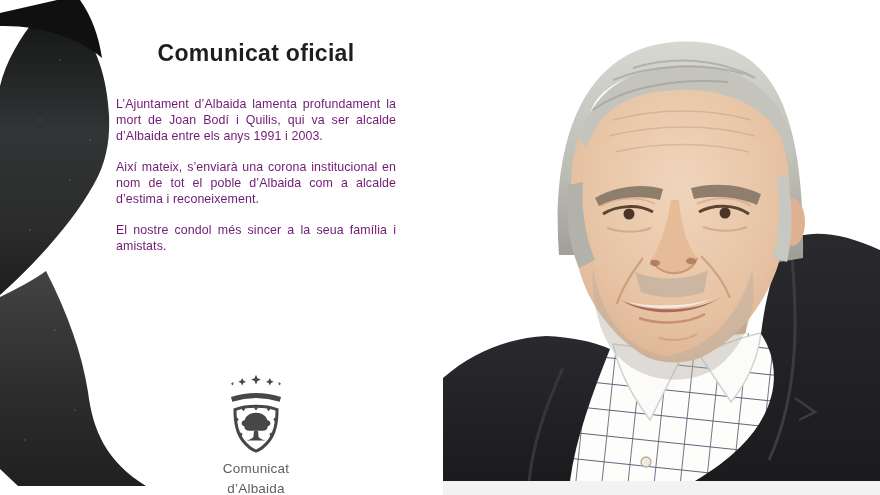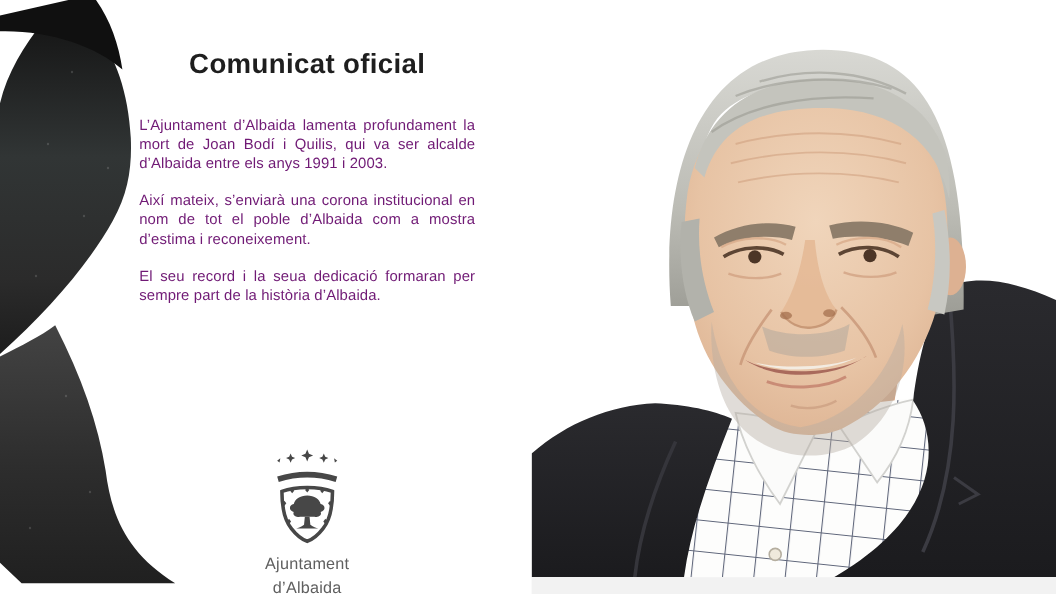--- a/index.html
+++ b/index.html
@@ -54,22 +54,22 @@
       <circle cx="75" cy="410" r="1"></circle>
         <circle cx="25" cy="440" r="1"></circle>
       <circle cx="60" cy="60" r="1"></circle>
         <circle cx="90" cy="140" r="1"></circle>
     </g>
   </svg>
 
   <div class="content">
     <h1 class="title">Comunicat oficial</h1>
     <p>L’Ajuntament d’Albaida lamenta profundament la mort de Joan Bodí i Quilis, qui va ser alcalde d’Albaida entre els anys 1991 i 2003.</p>
-    <p>Així mateix, s’enviarà una corona institucional en nom de tot el poble d’Albaida com a mostra d’estima i reconeixement.</p>
-    <p>El seu record i la seua dedicació formaran per sempre part de la història d’Albaida.</p>
+    <p>Així mateix, s’enviarà una corona institucional en nom de tot el poble d’Albaida com a alcalde d’estima i reconeixement.</p>
+    <p>El nostre condol més sincer a la seua família i amistats.</p>
   </div>
 
   <div class="logo">
     <svg width="66" height="83" viewBox="0 0 100 126" fill="#474747">
 
       <g>
         <path d="M50,4 L52.2,9.3 L57.5,11.5 L52.2,13.7 L50,19 L47.8,13.7 L42.5,11.5 L47.8,9.3 Z"></path>
         <path d="M29,9 L30.8,13 L34.8,14.8 L30.8,16.6 L29,20.6 L27.2,16.6 L23.2,14.8 L27.2,13 Z"></path>
         <path d="M71,9 L72.8,13 L76.8,14.8 L72.8,16.6 L71,20.6 L69.2,16.6 L65.2,14.8 L69.2,13 Z"></path>
         <path d="M12,18 L16,15 L15,20.5 Z"></path>
@@ -88,21 +88,21 @@
         <path d="M79,68.6 L81.6,72 L79,75.4 L76.4,72 Z"></path>
         <path d="M27,91.6 L29.6,95 L27,98.4 L24.4,95 Z"></path>
         <path d="M73,91.6 L75.6,95 L73,98.4 L70.4,95 Z"></path>
       </g>
 
       <g>
         <path d="M50,62 C41,62 34,67 33,73 C27,74 26,81 33,83 C31,87 36,90 42,89 L58,89 C64,90 69,87 67,83 C74,81 73,74 67,73 C66,67 59,62 50,62 Z"></path>
         <path d="M47,89 L46,99 C42,102 39,103 36,104 L64,104 C61,103 58,102 54,99 L53,89 Z"></path>
       </g>
     </svg>
-    <div class="org">Ajuntament</div>
+    <div class="org">Comunicat</div>
     <div class="org">d’Albaida</div>
   </div>
 
   <svg class="portrait" width="437" height="481" viewBox="0 0 437 481">
     <defs>
       <radialGradient id="skin" cx="0.5" cy="0.38" r="0.75">
         <stop offset="0" stop-color="#f0d5bb"></stop>
         <stop offset="0.6" stop-color="#e7c3a4"></stop>
         <stop offset="1" stop-color="#d9ad8c"></stop>
       </radialGradient>

